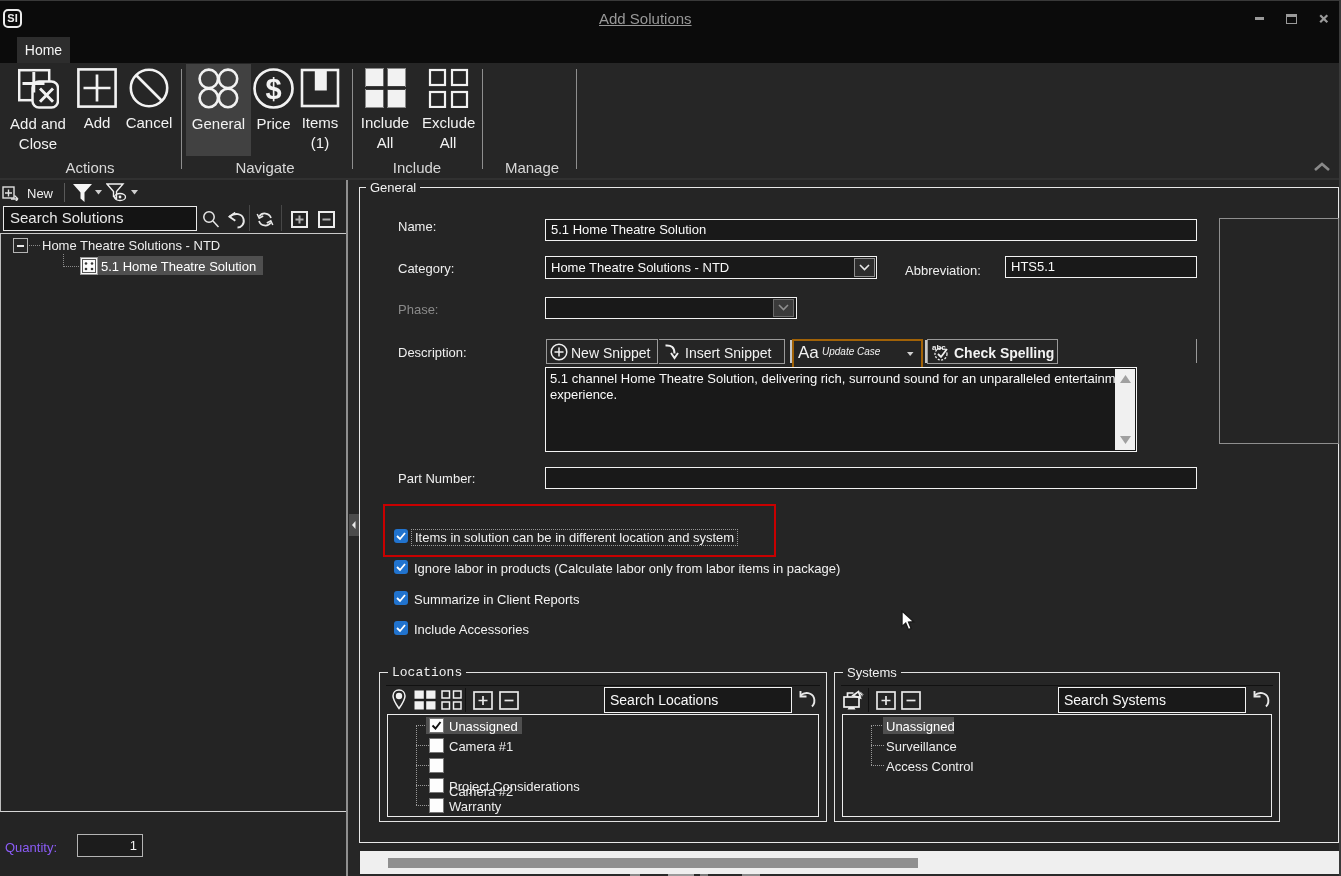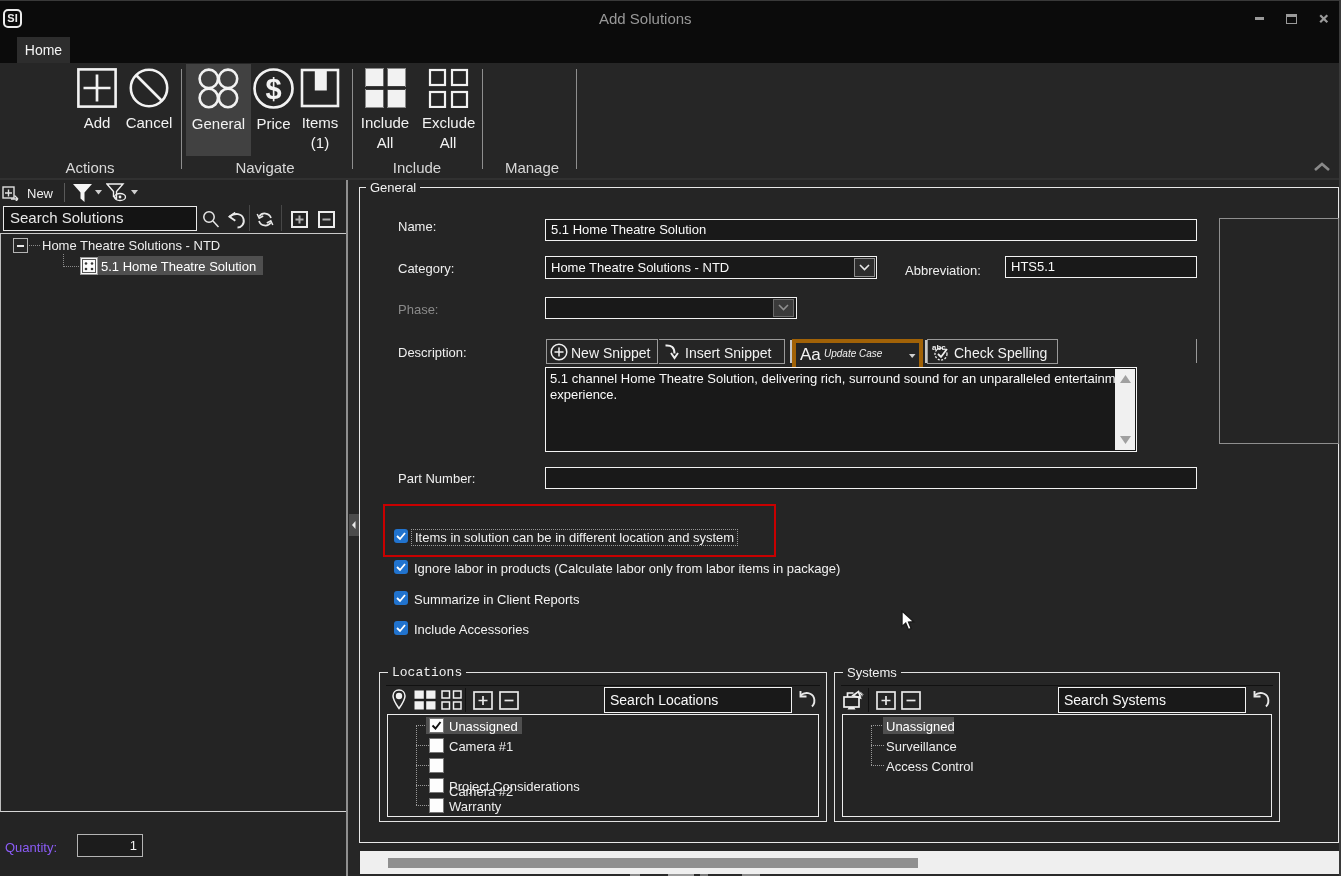--- a/index.html
+++ b/index.html
@@ -6,21 +6,21 @@
 html,body { width:1341px; height:876px; overflow:hidden; background:#1d1d1d; }
 #win {
   position:relative; width:1341px; height:876px;
   font-family:"Liberation Sans", sans-serif; color:#f0f0f0; font-size:13px;
   background:#252525; overflow:hidden;
 }
 .abs { position:absolute; }
 
 #titlebar { position:absolute; left:0; top:0; width:1341px; height:37px; background:#0b0b0b; border-top:1px solid #393939;}
 #silogo { position:absolute; left:3px; top:9px; width:19px; height:19px; border:2px solid #ececec; border-radius:5px; color:#ececec; font-weight:bold; font-size:11px; text-align:center; line-height:15px; letter-spacing:0px;}
-#title { position:absolute; left:599px; top:10px; color:#989898; font-size:15px; }
+#title { position:absolute; left:599px; top:10px; color:#989898; font-size:15px;text-decoration:underline; }
 #tabrow { position:absolute; left:0; top:37px; width:1341px; height:26px; background:#0b0b0b; }
 #hometab { position:absolute; left:17px; top:37px; width:53px; height:26px; background:#2d2d2d; color:#f5f5f5; font-size:14px; text-align:center; line-height:26px; }
 
 #ribbon { position:absolute; left:0; top:63px; width:1341px; height:117px; background:#262626; border-bottom:2px solid #313131;}
 .rbtn { position:absolute; top:1px; height:92px; text-align:center; color:#f2f2f2; font-size:15px; line-height:20px;}
 .rbtn svg { display:block; margin:4px auto 5px auto; }
 .rsep { position:absolute; top:6px; height:100px; width:1px; background:#8e8e8e; }
 .rgl { position:absolute; top:96px; height:18px; color:#d8d8d8; font-size:15px; text-align:center; line-height:18px;}
 
 #leftpanel { position:absolute; left:0; top:180px; width:346px; height:696px; background:#242424; }
@@ -54,20 +54,29 @@
   <div class="abs" style="left:1255px;top:17px;width:9px;height:2.5px;background:#9a9a9a;"></div>
   <div class="abs" style="left:1286px;top:14px;width:11px;height:10px;border:1px solid #9a9a9a;border-top:3px solid #9a9a9a;"></div>
   <svg class="abs" style="left:1319px;top:14px;" width="10" height="10">
       <path d="M1.2 1.2 L8.3 8.3 M8.3 1.2 L1.2 8.3" stroke="#9a9a9a" stroke-width="2.2"></path>
     </svg>
   <div class="abs" style="left:1339px;top:0;width:2px;height:876px;background:#3a3a3a;z-index:40;"></div>
   <div id="tabrow"></div>
   <div id="hometab">Home</div>
   <div id="ribbon">
 
+    <div class="rbtn" style="left:4px;width:68px;">
+      <svg width="41" height="41" viewBox="0 0 41 41">
+        <rect x="1.2" y="2.2" width="30" height="30" fill="none" stroke="#f2f2f2" stroke-width="2.5"></rect>
+        <rect x="14.5" y="13.5" width="25.5" height="26" rx="6.5" fill="#262626" stroke="#f2f2f2" stroke-width="2.5"></rect>
+        <path d="M15.8 4 V24.5 M4.5 15.5 H26.5" stroke="#f2f2f2" stroke-width="2.9"></path>
+        <path d="M22 20.5 L35 33.8 M35 20.5 L22 33.8" stroke="#f2f2f2" stroke-width="2.9"></path>
+      </svg>
+      Add and<br>Close
+    </div>
     <div class="rbtn" style="left:74px;width:46px;">
       <svg width="40" height="40" viewBox="0 0 40 40">
         <rect x="1.4" y="1.4" width="37.2" height="37.2" fill="none" stroke="#f2f2f2" stroke-width="2.6"></rect>
         <path d="M20 6.5 V33.5 M6.5 20 H33.5" stroke="#f2f2f2" stroke-width="2.7"></path>
       </svg>
       Add
     </div>
     <div class="rbtn" style="left:121px;width:56px;">
       <svg width="40" height="40" viewBox="0 0 40 40">
         <circle cx="20" cy="20" r="18.2" fill="none" stroke="#f2f2f2" stroke-width="2.6"></circle>
@@ -243,35 +252,35 @@
       <div class="abs" style="left:24px;top:5px;font-size:14px;color:#f2f2f2;">New Snippet</div>
     </div>
     <div class="abs" style="left:113px;top:0;width:126px;height:25px;border:1px solid #9a9a9a;border-left:none;">
       <svg class="abs" style="left:4px;top:2px;" width="18" height="20">
         <path d="M2.5 3.5 C8.5 3, 11.5 5.5, 11.5 11.5" fill="none" stroke="#f0f0f0" stroke-width="2"></path>
         <path d="M8 11 L11.5 16 L15 11" fill="none" stroke="#f0f0f0" stroke-width="1.9"></path>
       </svg>
       <div class="abs" style="left:26px;top:5px;font-size:14px;color:#f2f2f2;">Insert Snippet</div>
     </div>
     <div class="abs" style="left:244px;top:1px;width:2px;height:23px;background:#c8c8c8;"></div>
-    <div class="abs" style="left:246px;top:0;width:131px;height:37px;border:4px solid #a16207;">
+    <div class="abs" style="left:246px;top:0;width:131px;height:37px;border:2px solid #a16207;">
       <div class="abs" style="left:4px;top:2px;font-size:17px;color:#f2f2f2;line-height:20px;">Aa</div>
       <div class="abs" style="left:28px;top:5px;font-size:10px;color:#f2f2f2;font-style:italic;">Update Case</div>
       <svg class="abs" style="left:113px;top:11px;" width="7" height="4">
           <path d="M0 0 L6.5 0 L3.2 4 Z" fill="#d0d0d0"></path>
         </svg>
     </div>
     <div class="abs" style="left:379px;top:1px;width:2px;height:23px;background:#c8c8c8;"></div>
     <div class="abs" style="left:381px;top:0;width:131px;height:25px;border:1px solid #9a9a9a;">
       <svg class="abs" style="left:3px;top:2px;" width="20" height="20">
         <text x="1" y="8" font-size="8" font-weight="bold" fill="#f0f0f0" font-family="Liberation Sans">abc</text>
         <circle cx="10" cy="12" r="6" fill="none" stroke="#f0f0f0" stroke-width="1.3" stroke-dasharray="2 1.5"></circle>
         <path d="M7 12 L10 15 L16 7" stroke="#f0f0f0" stroke-width="1.8" fill="none"></path>
       </svg>
-      <div class="abs" style="left:26px;top:5px;font-size:14px;color:#f2f2f2;">Check Spelling</div>
+      <div class="abs" style="left:26px;top:5px;font-size:14px;color:#f2f2f2;font-weight:bold;">Check Spelling</div>
     </div>
   </div>
   <div class="abs" style="left:1196px;top:339px;width:1px;height:24px;background:#9a9a9a;"></div>
 
   <div class="abs" style="left:545px;top:367px;width:592px;height:85px;background:#191919;border:1px solid #f5f5f5;">
     <div class="abs" style="left:4px;top:3px;width:604px;line-height:16px;color:#fafafa;font-size:13px;">5.1 channel Home Theatre Solution, delivering rich, surround sound for an unparalleled entertainment experience.</div>
     <div class="abs" style="right:1px;top:1px;width:20px;height:81px;background:#f0f0f0;">
       <svg class="abs" style="left:5px;top:6px;" width="11" height="8">
           <path d="M5.5 0 L11 8 L0 8 Z" fill="#a0a0a0"></path>
         </svg>

